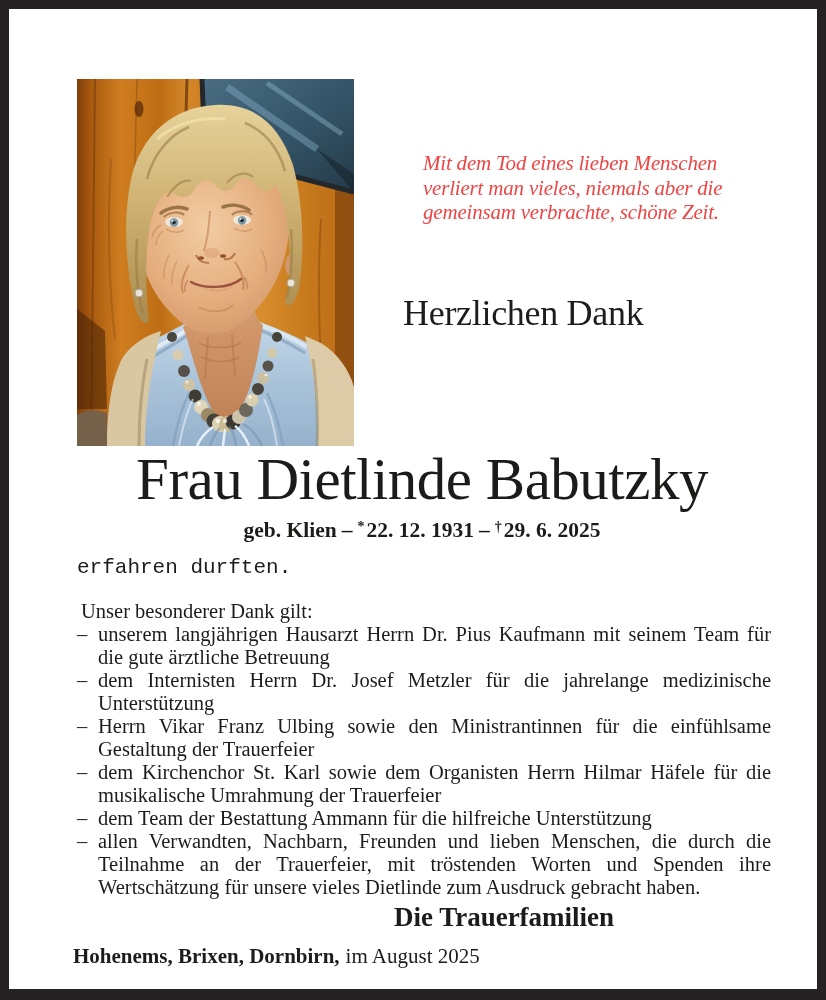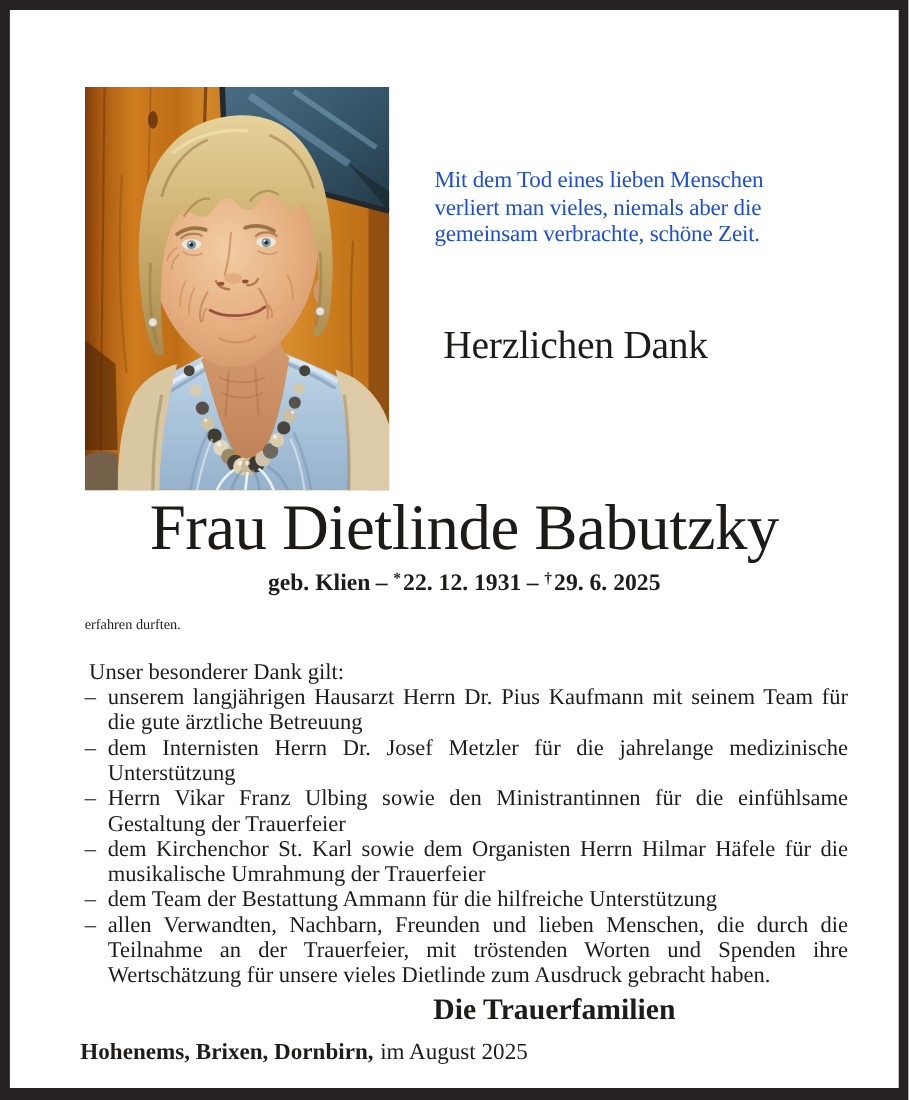--- a/index.html
+++ b/index.html
@@ -14,22 +14,22 @@
     position:absolute;inset:0;box-sizing:border-box;
     border:9px solid #262223;border-bottom-width:11px;background:#fff;
   }
   
   .photo{
     position:absolute;left:68px;top:70px;width:277px;height:367px;overflow:hidden;
   }
   .photo svg{display:block;}
   
   .quote{
-    position:absolute;left:386px;top:142px;width:372px;
-    font-size:21px;line-height:24.5px;color:#1d4ed8;
+    position:absolute;left:414px;top:142px;width:372px;
+    font-style:italic;font-size:21px;line-height:24.5px;color:#ef4444;
     letter-spacing:-0.2px;
   }
   .thanks-heading{
     position:absolute;left:394px;top:289px;margin:0;
     font-size:36px;font-weight:normal;letter-spacing:-0.3px;line-height:30px;
   }
   .thanks-para{
     position:absolute;left:394px;top:337px;width:368px;margin:0;
     font-size:20.5px;line-height:25px;text-align:justify;
     hyphens:manual;-webkit-hyphens:manual;
@@ -40,21 +40,21 @@
     text-align:center;font-size:59px;font-weight:normal;line-height:60px;
     letter-spacing:-0.5px;color:#1c1b19;
   }
   .subtitle{
     position:absolute;left:0;top:505px;width:826px;
     text-align:center;font-size:21.5px;font-weight:bold;line-height:26px;
   }
   .subtitle .sep{margin:0 5px;font-weight:bold;}
   .subtitle .sym{font-size:14px;vertical-align:6px;margin-right:2px;font-weight:bold;}
   
-  .erfahren{position:absolute;left:68px;top:546px;margin:0;font-size:13px;line-height:25px;}
+  .erfahren{position:absolute;left:68px;top:546px;margin:0;font-size:21px;line-height:25px;font-family:Liberation Mono, monospace;}
   .dank-gilt{position:absolute;left:68px;top:586px;margin:4px;font-size:20.5px;line-height:25px;}
   .thanks-list{
     position:absolute;left:68px;top:614px;width:694px;margin:0;padding:0;
     list-style:none;font-size:20.5px;line-height:23px;
   }
   .thanks-list li{position:relative;padding-left:21px;text-align:justify;margin:0;}
   .thanks-list .dash{position:absolute;left:0;top:0;}
   .families{
     position:absolute;left:495px;top:896px;margin:0;transform:translateX(-50%);
     font-size:27px;font-weight:bold;line-height:25px;white-space:nowrap;

